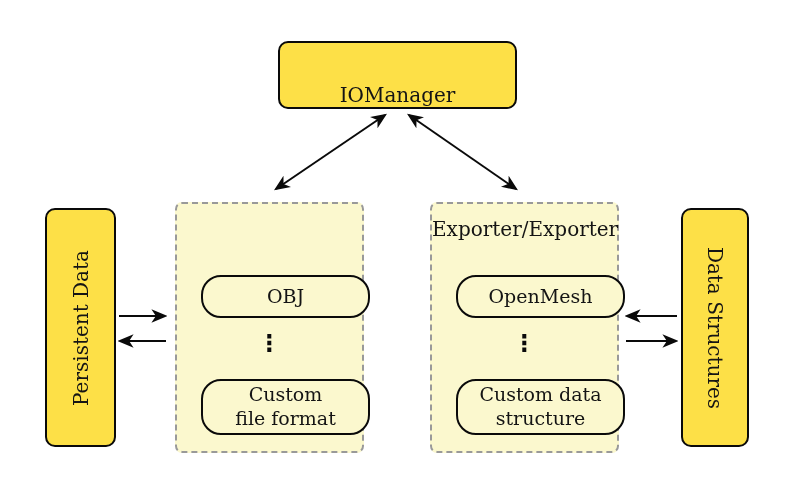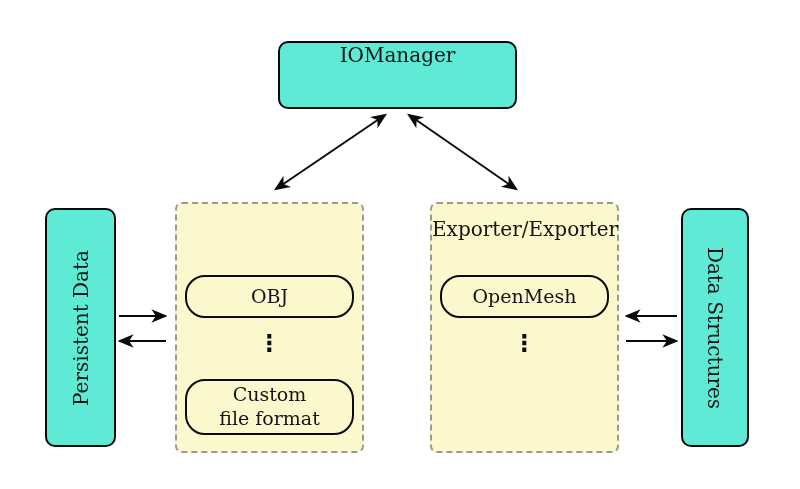--- a/index.html
+++ b/index.html
@@ -8,26 +8,26 @@
     width: 800px;
     height: 489px;
     background: #ffffff;
     font-family: "DejaVu Serif", serif;
     color: #141414;
     overflow: hidden;
   }
   
   .node {
     position: absolute;
-    background: #5eead4;
+    background: #fde047;
     border: 2.5px solid #0a0a0a;
     border-radius: 10px;
     box-sizing: border-box;
     display: flex;
-    align-items: flex-start;
+    align-items: flex-end;
     justify-content: center;
     font-size: 20px;
   }
   #iomanager { left: 278px; top: 41px; width: 239px; height: 68px; }
   #persistent-data { left: 45px; top: 208px; width: 71px; height: 239px; }
   #data-structures { left: 681px; top: 208px; width: 68px; height: 239px; }
   .vlabel {
     position: absolute;
     left: 50%; top: 50%;
     white-space: nowrap;
@@ -53,21 +53,21 @@
     position: absolute;
     top: 13px;
     left: 0;
     width: 100%;
     text-align: center;
     font-size: 20px;
     white-space: nowrap;
   }
   .item-box {
     position: absolute;
-    left: 8px;
+    left: 24px;
     width: 169px;
     background: #FBF8CE;
     border: 2.5px solid #0a0a0a;
     border-radius: 20px;
     box-sizing: border-box;
     display: flex;
     align-items: center;
     justify-content: center;
     text-align: center;
     font-size: 19px;
@@ -137,15 +137,19 @@
 file format</span>
     </div>
   </div>
 
   <div class="group" id="importer-exporter">
     <div class="group-title">Exporter/Exporter</div>
     <div class="item-box item-top">
       <span>OpenMesh</span>
     </div>
     <div class="dots">⋮</div>
+    <div class="item-box item-bottom">
+      <span>Custom data
+structure</span>
+    </div>
   </div>
 
 </div>
 
 </body></html>

